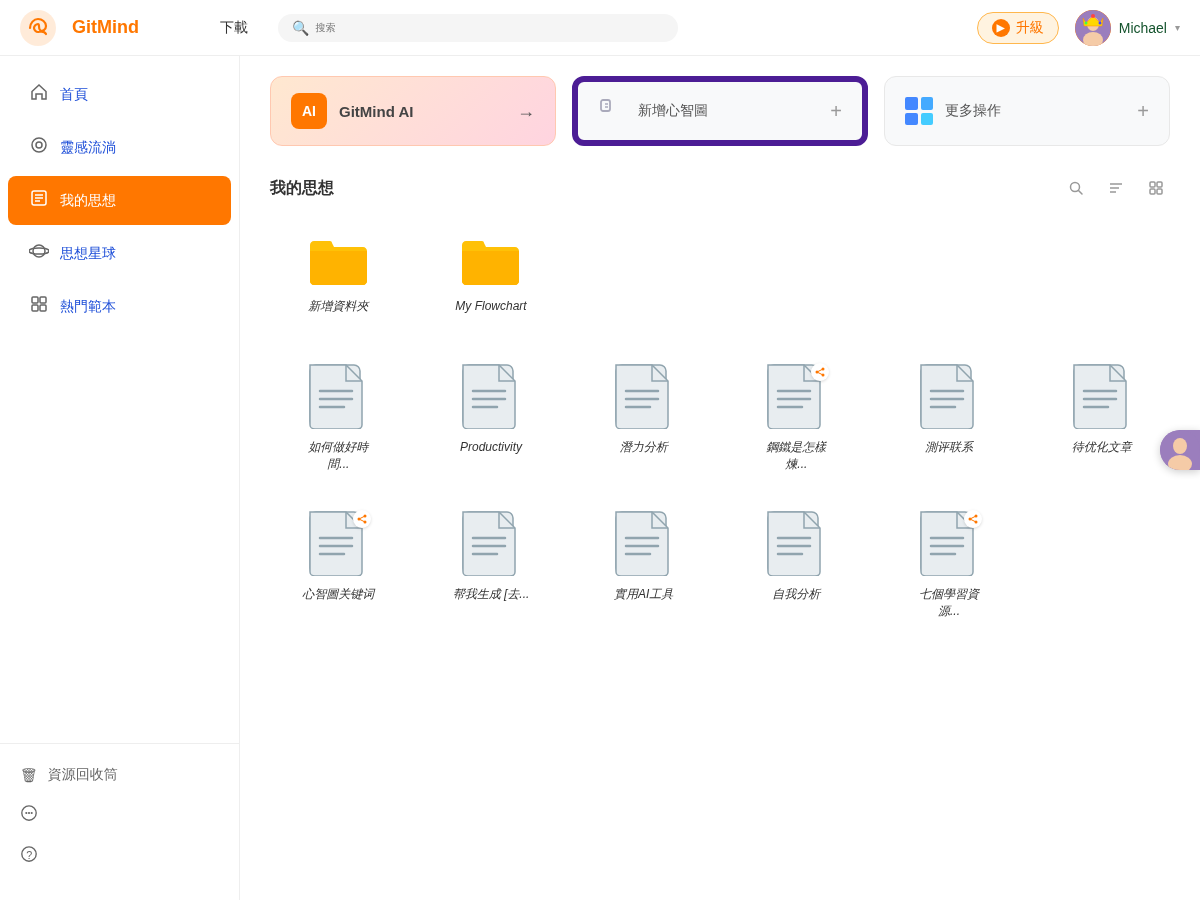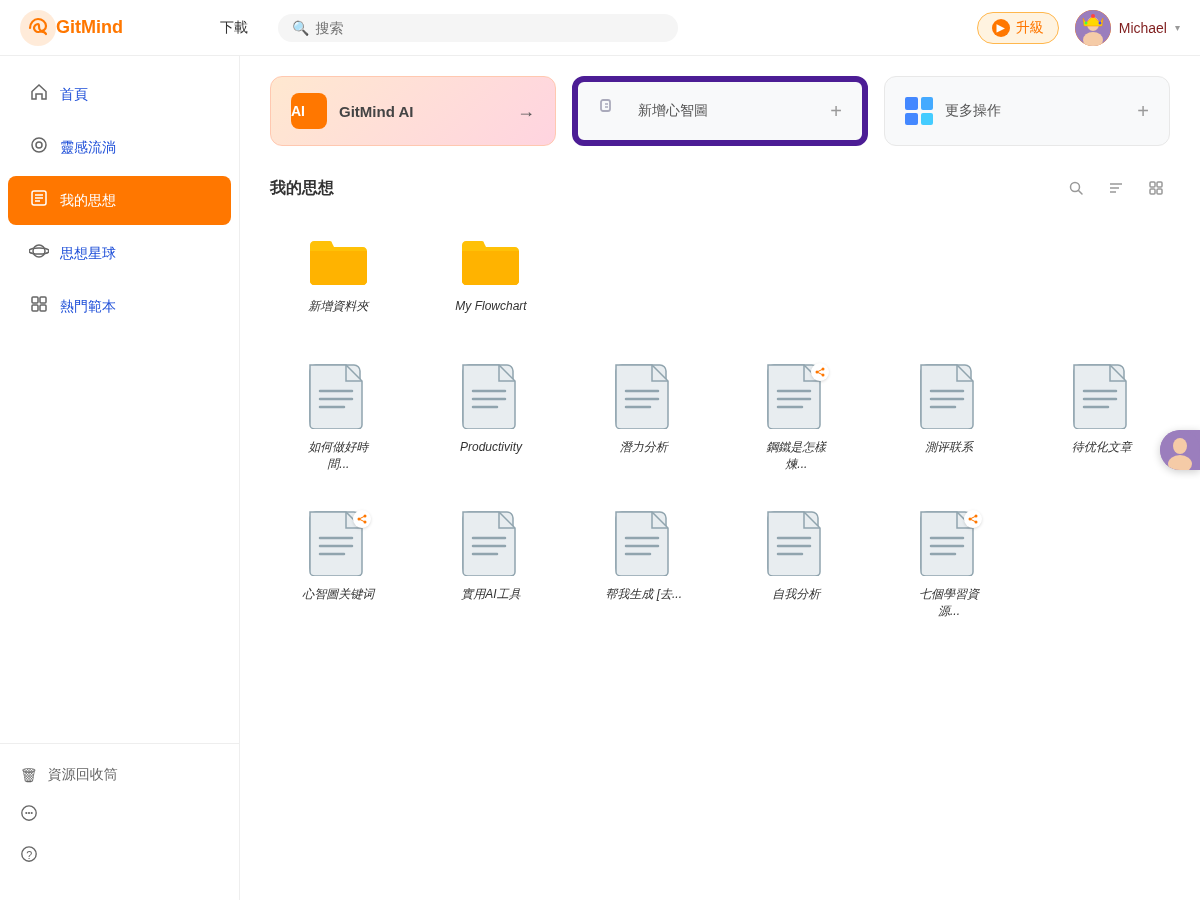--- a/index.html
+++ b/index.html
@@ -12,21 +12,21 @@
       display: flex;
       align-items: center;
       padding: 0 20px;
       border-bottom: 1px solid #eee;
       flex-shrink: 0;
       z-index: 10;
     }
     .logo-area {
       display: flex;
       align-items: center;
-      gap: 0;
+      gap: 16px;
       min-width: 180px;
     }
     .logo-icon {
       width: 36px;
       height: 36px;
     }
     .logo-text {
       font-size: 18px;
       font-weight: 700;
       color: #ff7700;
@@ -103,21 +103,21 @@
       height: 36px;
       border-radius: 50%;
       overflow: hidden;
       background: #ff7700;
       display: flex;
       align-items: center;
       justify-content: center;
     }
     .user-name {
       font-size: 14px;
-      color: #7f1d1d;
+      color: #14532d;
     }
     .chevron-down {
       font-size: 10px;
       color: #999;
     }
 
     
     .main-layout {
       display: flex;
       flex: 1;
@@ -218,20 +218,21 @@
       font-size: 20px;
       color: #999;
     }
     .ai-icon-box {
       width: 36px;
       height: 36px;
       background: #ff7700;
       border-radius: 8px;
       display: flex;
       align-items: center;
+      justify-content: center;
       color: white;
       font-size: 14px;
       font-weight: bold;
     }
     .qa-arrow {
       margin-left: auto;
       font-size: 18px;
       color: #555;
     }
     .qa-grid-icon {
@@ -363,21 +364,21 @@
     </svg>
     <span class="logo-text">GitMind</span>
   </div>
 
   <div class="header-nav">
     <span class="header-nav-item">下載</span>
   </div>
 
   <div class="search-box">
     <span style="color:#999;font-size:14px;">🔍</span>
-    <input type="text" style="font-size: 14px; color: rgb(153, 153, 153);" placeholder="搜索">
+    <input type="text" style="font-size: 10px; color: rgb(153, 153, 153);" placeholder="搜索">
   </div>
 
   <div class="header-right">
     <div class="upgrade-btn">
       <div class="upgrade-icon">▶</div>
       <span>升級</span>
     </div>
     <div class="user-area">
       <div class="user-avatar">
         <svg width="36" height="36" viewBox="0 0 36 36">
@@ -691,36 +692,36 @@
       <rect x="2" y="2" width="50" height="62" rx="6" fill="#B0BEC5" opacity="0.35"></rect>
       <rect x="2" y="2" width="50" height="62" rx="6" stroke="#90A4AE" stroke-width="1.5" fill="#E8EDF0"></rect>
       <path d="M2 2 H38 L54 18 V62 C54 65.3 52 66 49 66 H7 C4 66 2 64 2 62 V2Z" fill="#E8EDF0" stroke="#90A4AE" stroke-width="1.5"></path>
       <path d="M38 2 L38 18 L54 18" stroke="#90A4AE" stroke-width="1.5" fill="none"></path>
 
       <line x1="12" y1="28" x2="44" y2="28" stroke="#90A4AE" stroke-width="2.5" stroke-linecap="round"></line>
       <line x1="12" y1="36" x2="44" y2="36" stroke="#90A4AE" stroke-width="2.5" stroke-linecap="round"></line>
       <line x1="12" y1="44" x2="36" y2="44" stroke="#90A4AE" stroke-width="2.5" stroke-linecap="round"></line>
     </svg>
   </div>
+          <span class="file-name">帮我生成 [去...</span>
+        </div>
+        <div class="file-item">
+          <div class="doc-icon-wrap">
+    <svg class="doc-svg" viewBox="0 0 60 66" fill="none" xmlns="http://www.w3.org/2000/svg">
+      <rect x="2" y="2" width="50" height="62" rx="6" fill="#B0BEC5" opacity="0.35"></rect>
+      <rect x="2" y="2" width="50" height="62" rx="6" stroke="#90A4AE" stroke-width="1.5" fill="#E8EDF0"></rect>
+      <path d="M2 2 H38 L54 18 V62 C54 65.3 52 66 49 66 H7 C4 66 2 64 2 62 V2Z" fill="#E8EDF0" stroke="#90A4AE" stroke-width="1.5"></path>
+      <path d="M38 2 L38 18 L54 18" stroke="#90A4AE" stroke-width="1.5" fill="none"></path>
+
+      <line x1="12" y1="28" x2="44" y2="28" stroke="#90A4AE" stroke-width="2.5" stroke-linecap="round"></line>
+      <line x1="12" y1="36" x2="44" y2="36" stroke="#90A4AE" stroke-width="2.5" stroke-linecap="round"></line>
+      <line x1="12" y1="44" x2="36" y2="44" stroke="#90A4AE" stroke-width="2.5" stroke-linecap="round"></line>
+    </svg>
+  </div>
           <span class="file-name">實用AI工具</span>
-        </div>
-        <div class="file-item">
-          <div class="doc-icon-wrap">
-    <svg class="doc-svg" viewBox="0 0 60 66" fill="none" xmlns="http://www.w3.org/2000/svg">
-      <rect x="2" y="2" width="50" height="62" rx="6" fill="#B0BEC5" opacity="0.35"></rect>
-      <rect x="2" y="2" width="50" height="62" rx="6" stroke="#90A4AE" stroke-width="1.5" fill="#E8EDF0"></rect>
-      <path d="M2 2 H38 L54 18 V62 C54 65.3 52 66 49 66 H7 C4 66 2 64 2 62 V2Z" fill="#E8EDF0" stroke="#90A4AE" stroke-width="1.5"></path>
-      <path d="M38 2 L38 18 L54 18" stroke="#90A4AE" stroke-width="1.5" fill="none"></path>
-
-      <line x1="12" y1="28" x2="44" y2="28" stroke="#90A4AE" stroke-width="2.5" stroke-linecap="round"></line>
-      <line x1="12" y1="36" x2="44" y2="36" stroke="#90A4AE" stroke-width="2.5" stroke-linecap="round"></line>
-      <line x1="12" y1="44" x2="36" y2="44" stroke="#90A4AE" stroke-width="2.5" stroke-linecap="round"></line>
-    </svg>
-  </div>
-          <span class="file-name">帮我生成 [去...</span>
         </div>
         <div class="file-item">
           <div class="doc-icon-wrap">
     <svg class="doc-svg" viewBox="0 0 60 66" fill="none" xmlns="http://www.w3.org/2000/svg">
       <rect x="2" y="2" width="50" height="62" rx="6" fill="#B0BEC5" opacity="0.35"></rect>
       <rect x="2" y="2" width="50" height="62" rx="6" stroke="#90A4AE" stroke-width="1.5" fill="#E8EDF0"></rect>
       <path d="M2 2 H38 L54 18 V62 C54 65.3 52 66 49 66 H7 C4 66 2 64 2 62 V2Z" fill="#E8EDF0" stroke="#90A4AE" stroke-width="1.5"></path>
       <path d="M38 2 L38 18 L54 18" stroke="#90A4AE" stroke-width="1.5" fill="none"></path>
 
       <line x1="12" y1="28" x2="44" y2="28" stroke="#90A4AE" stroke-width="2.5" stroke-linecap="round"></line>

